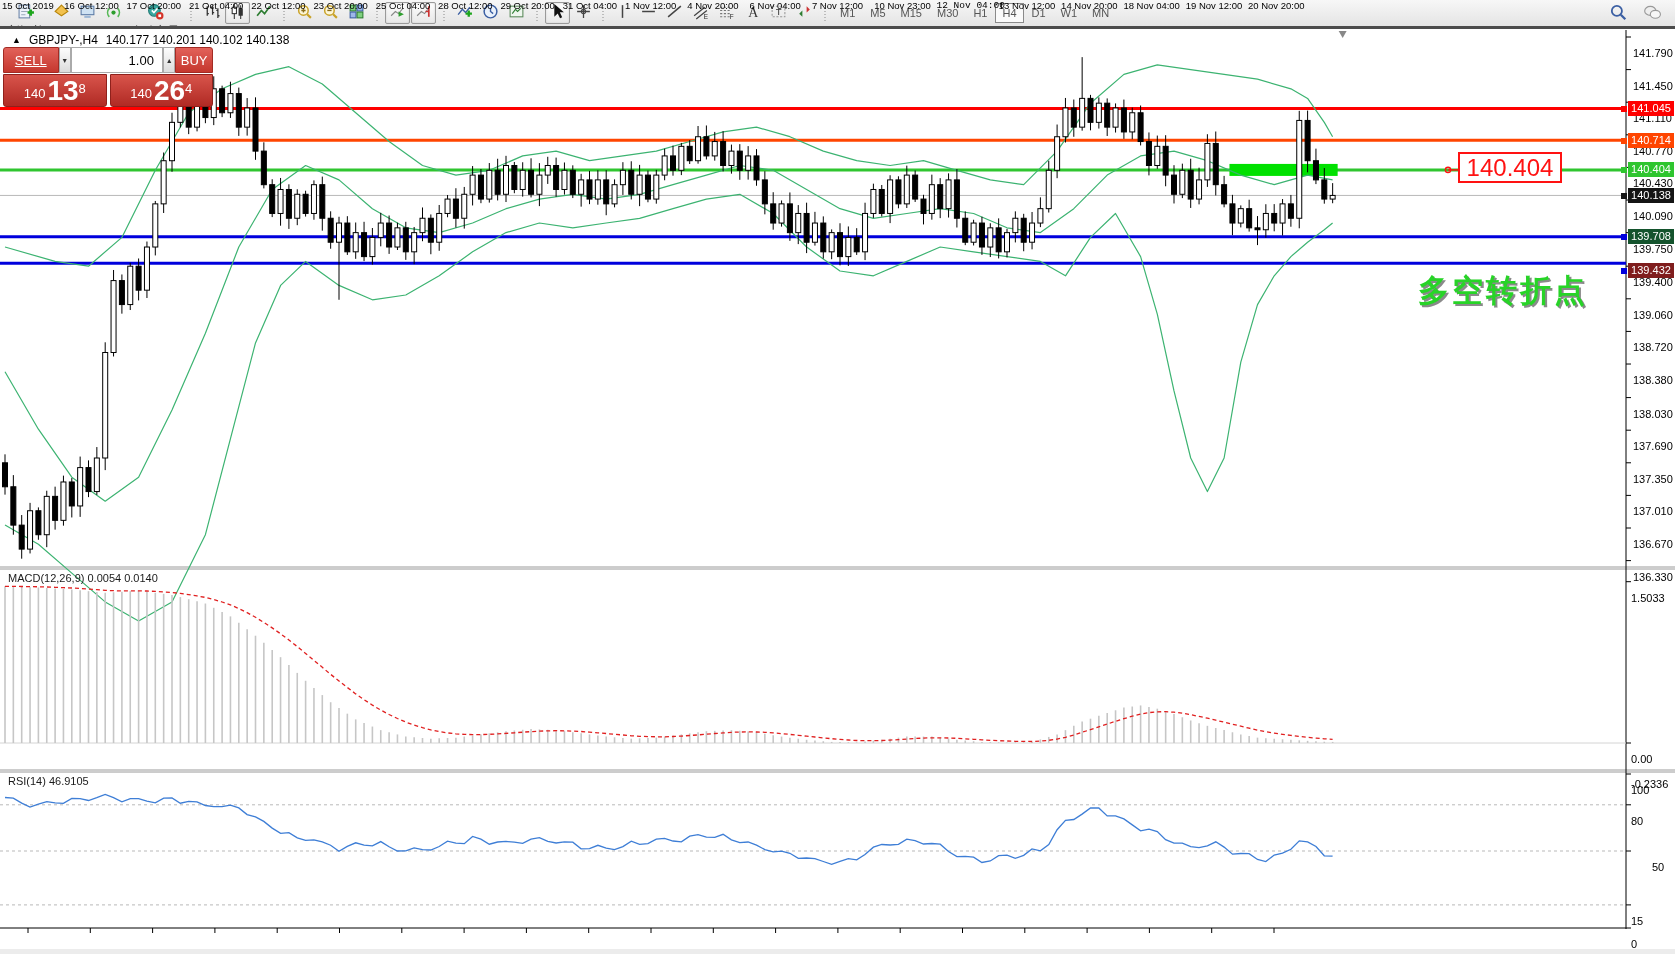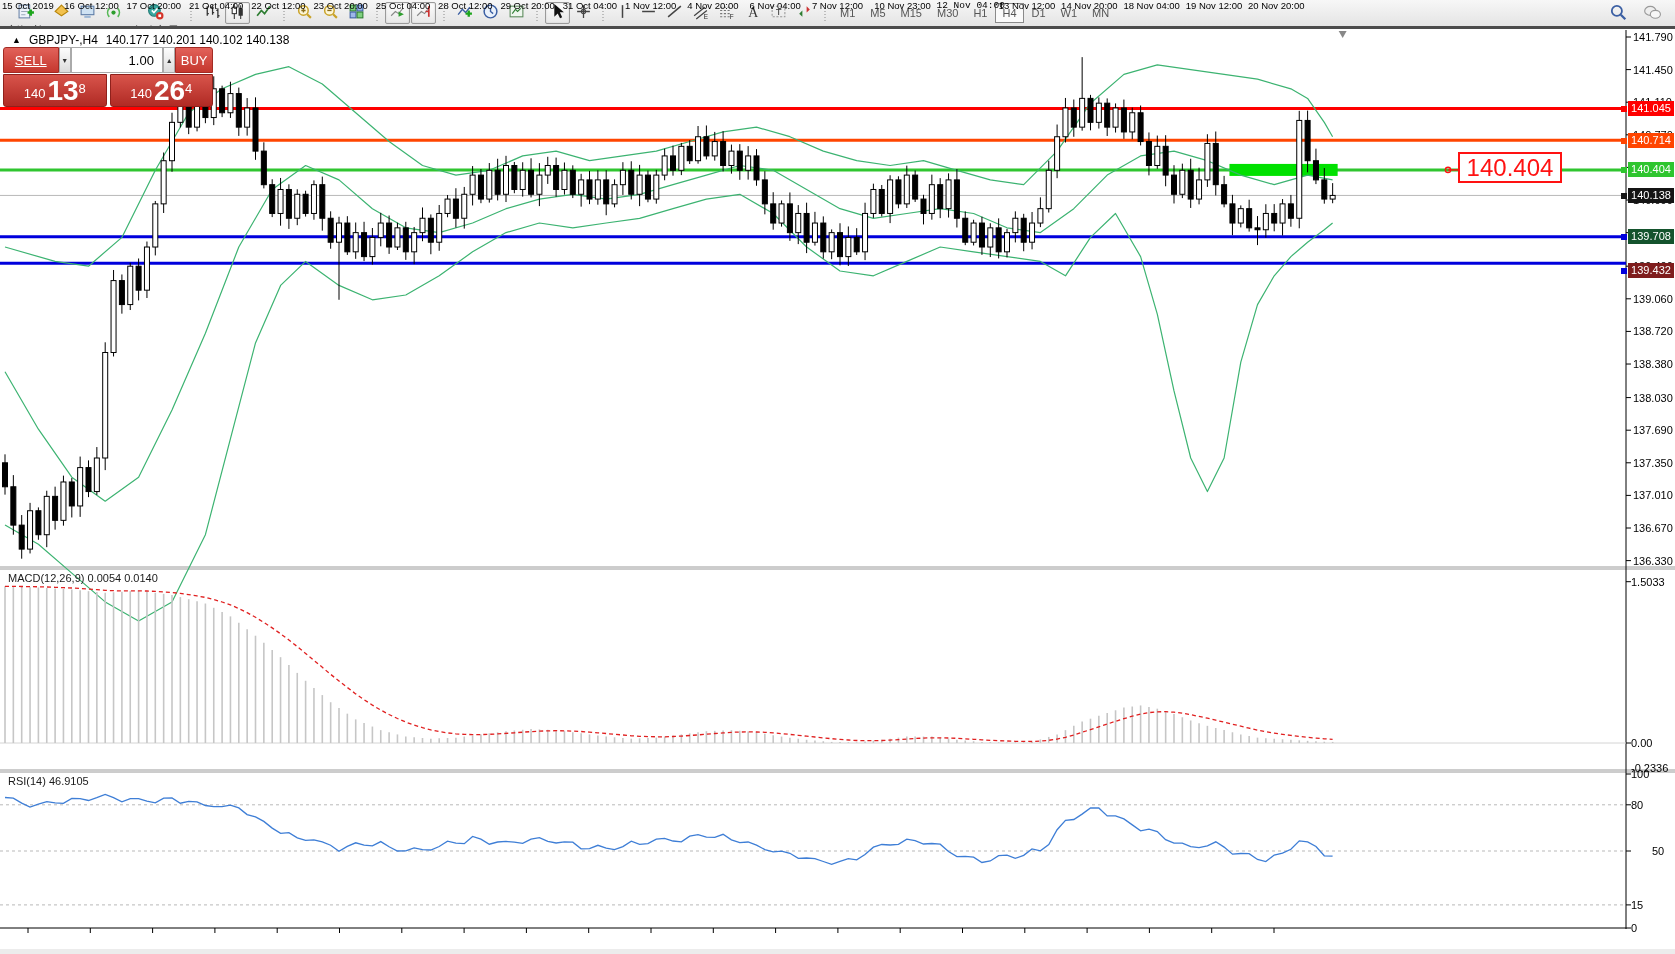--- a/index.html
+++ b/index.html
@@ -25,21 +25,21 @@
     box-shadow:inset 0 0 2px #ccc; }
   .tb-btn svg { display:block; }
   .tb-caret { font-size:8px; color:#444; margin-left:1px; }
   .tf-btn { font-size:11px; color:#555; padding:2px 6px; height:20px; display:flex;
     align-items:center; border:1px solid transparent; }
   .tf-btn.active { border:1px solid #8a8a8a; background:#fafafa; }
   #tb-right { margin-left:auto; display:flex; gap:8px; align-items:center; padding-right:6px; }
 
   
   #chart-svg { position:absolute; left:0; top:29px; }
-  .axis-text { position:absolute; font-size:11px; color:#000; white-space:nowrap; }
+  .axis-text { position:absolute; font-size:11px; color:#000; white-space:nowrap;margin-top:16px; }
   .chip { position:absolute; left:1628px; width:46px; height:15px; color:#fff;
     font-size:11px; line-height:15px; text-align:center; }
   .chip .conn { position:absolute; left:-7px; top:5px; width:6px; height:6px; }
 
   
   #symbol-header { position:absolute; left:12px; top:33px; font-size:12px; color:#000;
     display:flex; gap:8px; align-items:center; }
   #symbol-header .tri { font-size:9px; }
 
   
@@ -921,20 +921,21 @@
       </div>
       <div class="tp-price">
         <span class="small">140</span>
           <span class="big">26</span>
           <span class="sup">4</span>
       </div>
     </div>
   </div>
 
   <div id="price-callout">140.404</div>
+  <div id="cn-annotation">多空转折点</div>
 
   <div class="pane-label" style="left:8px;top:572px;">MACD(12,26,9) 0.0054 0.0140</div>
   <div class="pane-label" style="left:8px;top:775px;">RSI(14) 46.9105</div>
 
   <div id="axis-labels">
       <div class="axis-text" style="left: 1633px; top: 31px;">141.790</div>
       <div class="axis-text" style="left: 1633px; top: 63.606px;">141.450</div>
       <div class="axis-text" style="left: 1633px; top: 96.212px;">141.110</div>
       <div class="axis-text" style="left: 1633px; top: 128.818px;">140.770</div>
       <div class="axis-text" style="left: 1633px; top: 161.424px;">140.430</div>

